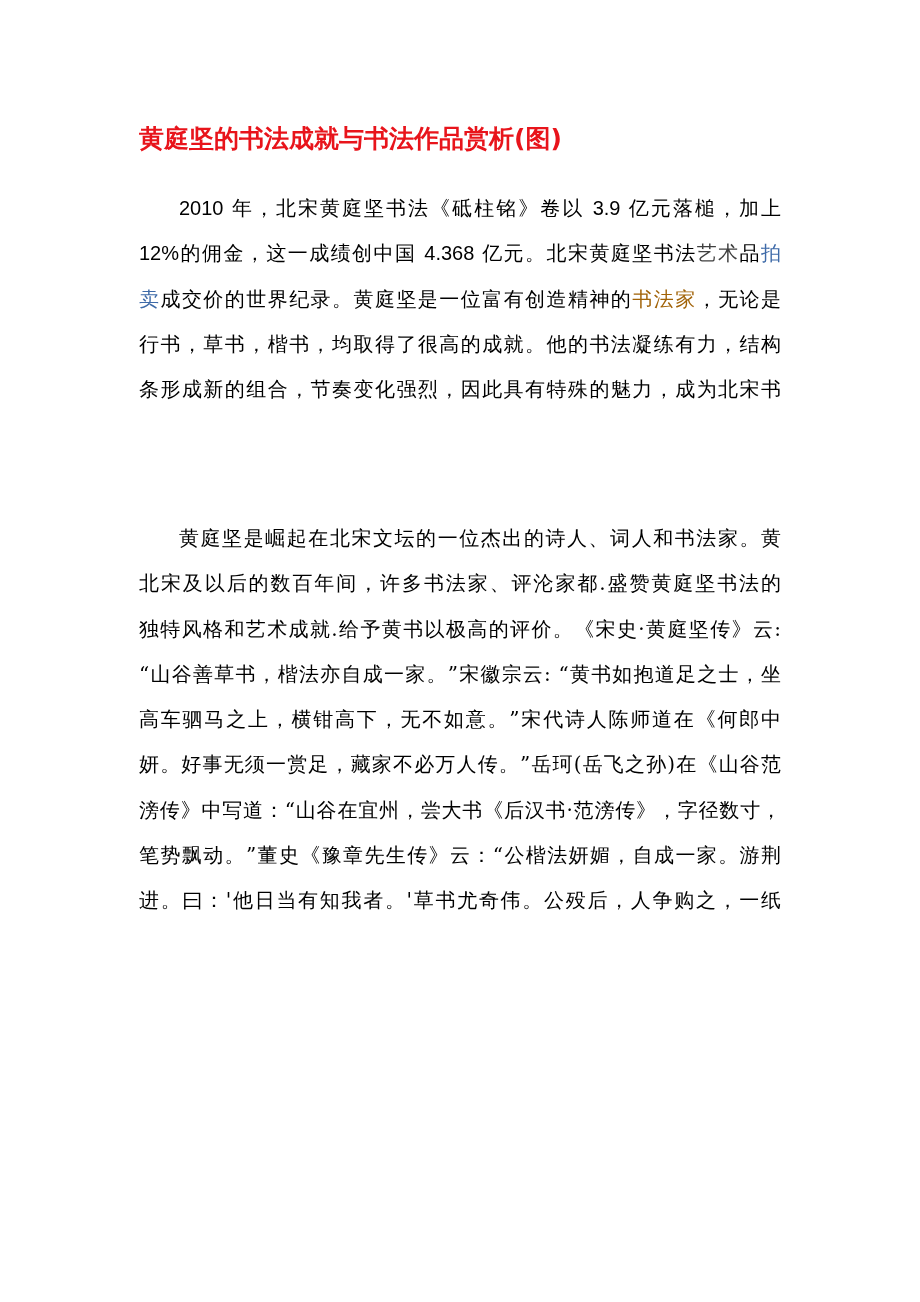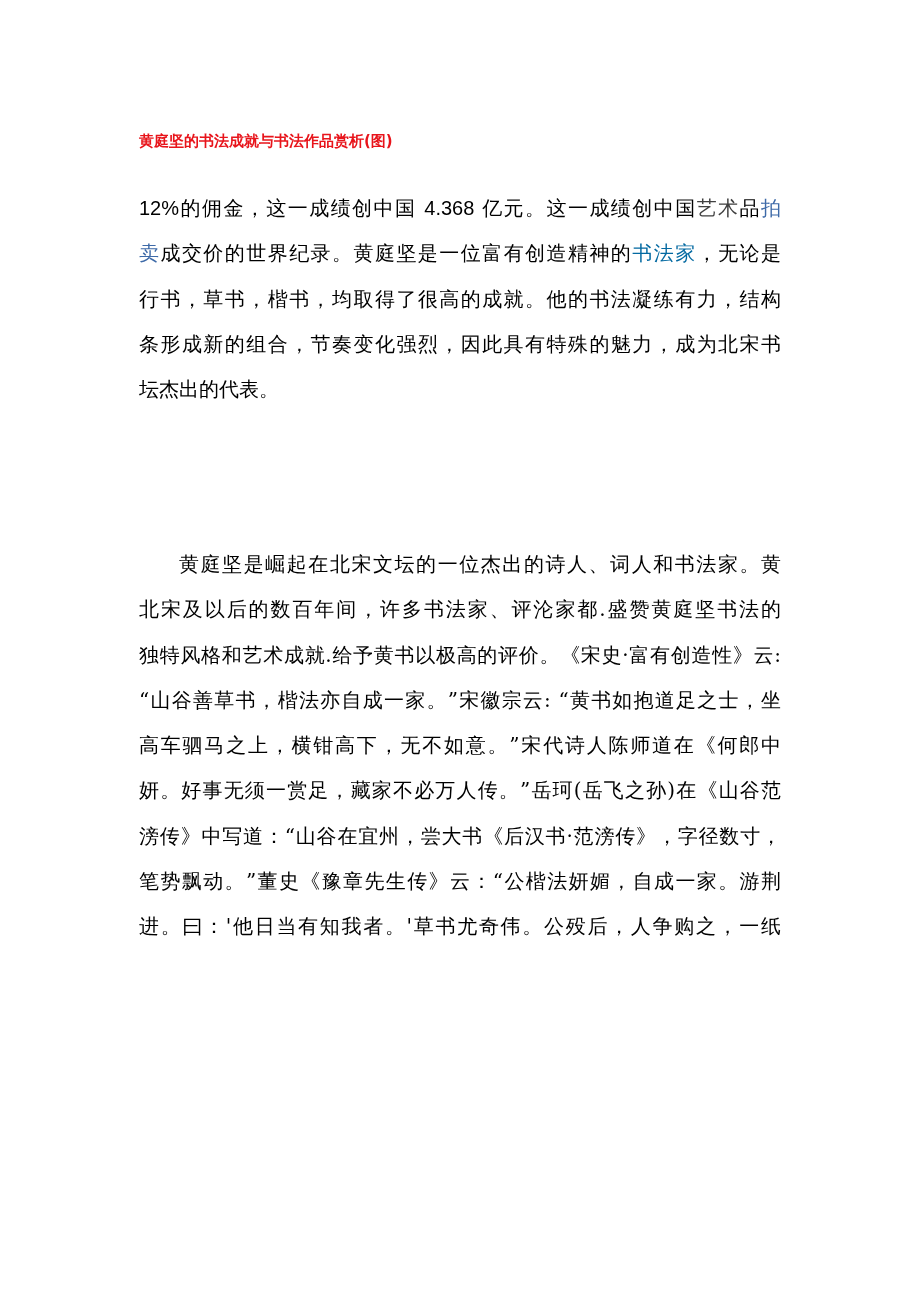--- a/index.html
+++ b/index.html
@@ -1,48 +1,48 @@
 <!DOCTYPE html>
 <html><head>
 <meta charset="utf-8">
 <style>
   html, body { margin: 0; padding: 0; background: #ffffff; }
   body { width: 920px; height: 1302px; position: relative; overflow: hidden;
          font-family: "DejaVu Serif", "Liberation Serif", serif; color: #000; }
   .page { position: absolute; left: 139px; top: 0; width: 642px; }
-  .title { position: absolute; top: 132px; left: 0; font-size: 15px; font-weight: bold;
+  .title { position: absolute; top: 122px; left: 0; font-size: 25px; font-weight: bold;
            color: #e8141b; white-space: nowrap; letter-spacing: 0px;
            font-family: "DejaVu Sans", "Liberation Sans", sans-serif; }
   .para { position: absolute; left: 0; width: 642px; font-size: 20px; line-height: 45.3px;
           text-align: justify; text-justify: inter-character; }
   .p1 { top: 186px; }
-  .p2 { top: 542px; }
+  .p2 { top: 516px; }
   .line { display: block; white-space: nowrap; height: 45.3px; text-align-last: justify; text-align: justify; }
   .line.last { text-align-last: left; }
   .indent { padding-left: 40px; }
   .num { font-family: "Liberation Sans", "DejaVu Sans", sans-serif; }
   .link { color: #3e6aa8; cursor: pointer; }
 </style>
 </head>
 <body>
 
 <div class="page">
   <div class="title" style="color: rgb(232, 20, 27);">黄庭坚的书法成就与书法作品赏析(图)</div>
 
   <div class="para p1" id="p1">
-      <span class="line"><span class="num">12%</span><span>的佣金，这一成绩创中国 </span><span class="num">4.368</span><span> 亿元。这一成绩创中国</span><span class="link" style="color: #404040;">艺术</span><span>品</span><span class="link" style="color: rgb(62, 106, 168);">拍</span></span>
-      <span class="line"><span class="link" style="color: rgb(62, 106, 168);">卖</span><span>成交价的世界纪录。黄庭坚是一位富有创造精神的</span><span class="link" style="color: #0369a1;">书法家</span><span>，无论是</span></span>
+      <span class="line indent"><span class="num">2010</span><span> 年，北宋黄庭坚书法《砥柱铭》卷以 </span><span class="num">3.9</span><span> 亿元落槌，加上</span></span>
+      <span class="line"><span class="num">12%</span><span>的佣金，这一成绩创中国 </span><span class="num">4.368</span><span> 亿元。北宋黄庭坚书法</span><span class="link" style="color: #404040;">艺术</span><span>品</span><span class="link" style="color: rgb(62, 106, 168);">拍</span></span>
+      <span class="line"><span class="link" style="color: rgb(62, 106, 168);">卖</span><span>成交价的世界纪录。黄庭坚是一位富有创造精神的</span><span class="link" style="color: #a16207;">书法家</span><span>，无论是</span></span>
       <span class="line"><span>行书，草书，楷书，均取得了很高的成就。他的书法凝练有力，结构</span></span>
       <span class="line"><span>条形成新的组合，节奏变化强烈，因此具有特殊的魅力，成为北宋书</span></span>
-      <span class="line last"><span>坛杰出的代表。</span></span>
     </div>
   <div class="para p2" id="p2">
       <span class="line indent">黄庭坚是崛起在北宋文坛的一位杰出的诗人、词人和书法家。黄</span>
       <span class="line">北宋及以后的数百年间，许多书法家、评沦家都.盛赞黄庭坚书法的</span>
-      <span class="line">独特风格和艺术成就.给予黄书以极高的评价。《宋史·富有创造性》云:</span>
+      <span class="line">独特风格和艺术成就.给予黄书以极高的评价。《宋史·黄庭坚传》云:</span>
       <span class="line">“山谷善草书，楷法亦自成一家。”宋徽宗云: “黄书如抱道足之士，坐</span>
       <span class="line">高车驷马之上，横钳高下，无不如意。”宋代诗人陈师道在《何郎中</span>
       <span class="line">妍。好事无须一赏足，藏家不必万人传。”岳珂(岳飞之孙)在《山谷范</span>
       <span class="line">滂传》中写道：“山谷在宜州，尝大书《后汉书·范滂传》，字径数寸，</span>
       <span class="line">笔势飘动。”董史《豫章先生传》云：“公楷法妍媚，自成一家。游荆</span>
       <span class="line">进。曰：'他日当有知我者。'草书尤奇伟。公殁后，人争购之，一纸</span>
     </div>
 </div>
 
 </body></html>

